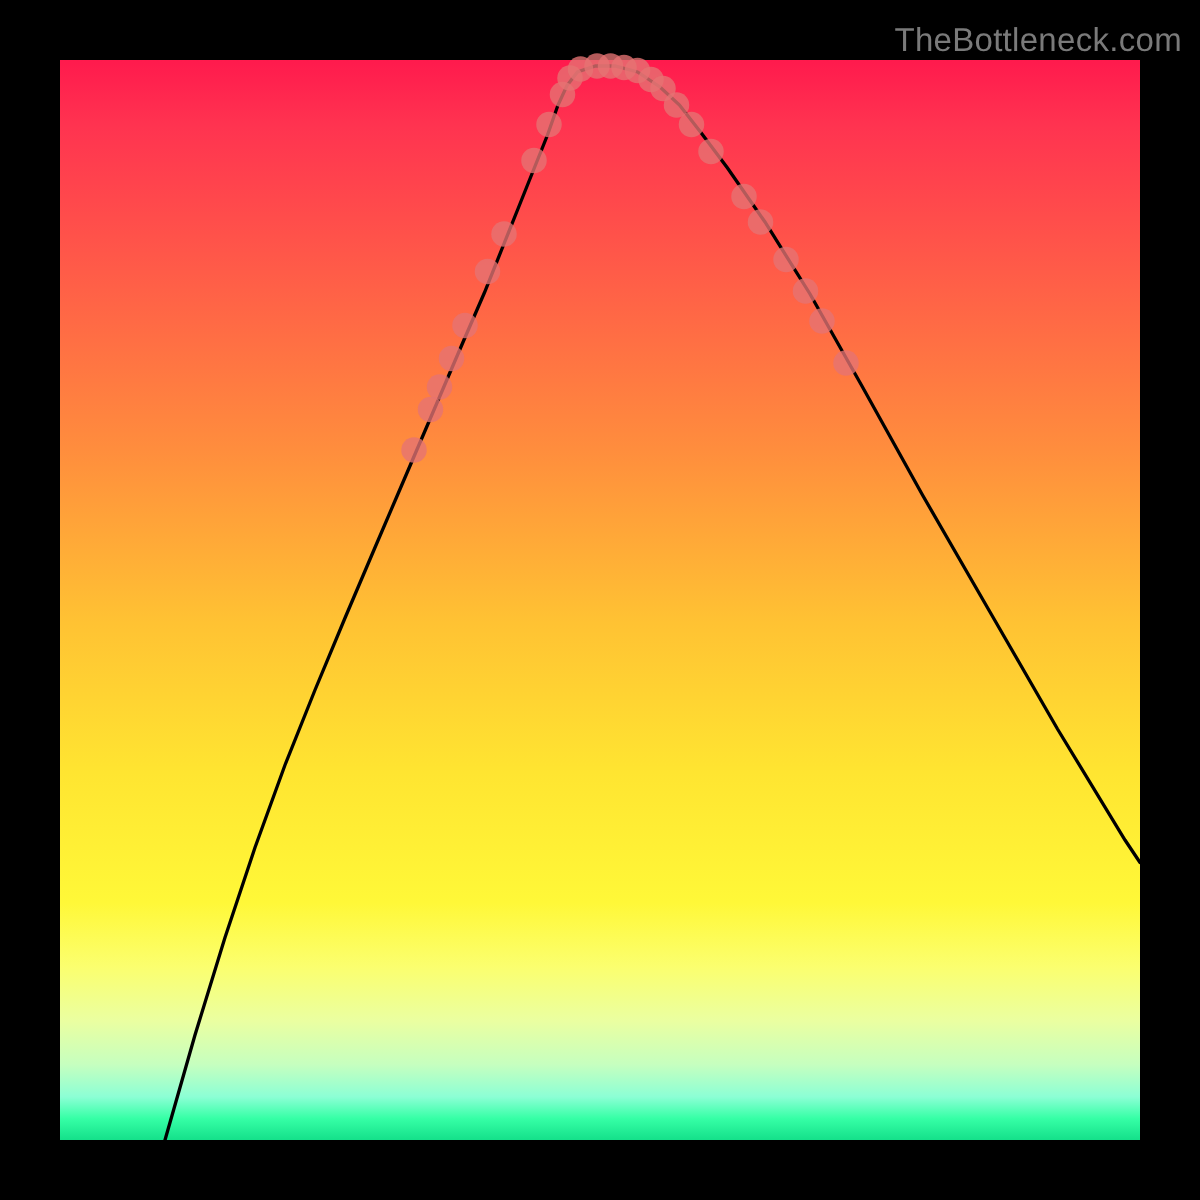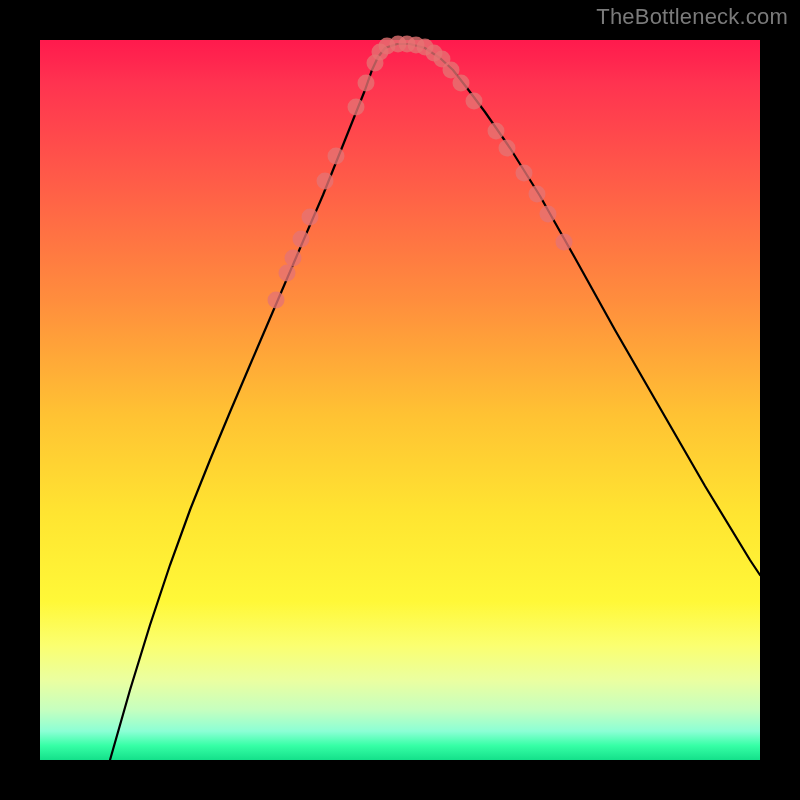--- a/index.html
+++ b/index.html
@@ -44,21 +44,21 @@
       #fbff6f 84%,
       #eaffa1 89%,
       #c6ffbf 93%,
       #8cffd5 96%,
       #36ffa6 98%,
       #14e08a 100%
     );
   }
   .watermark {
     position: absolute;
-    top: 4px;
+    top: 14px;
     right: 12px;
     color: #7a7a7a;
     font-size: 22px;
     font-weight: 500;
     letter-spacing: 0.2px;
     user-select: none;
   }
   svg.curve {
     position: absolute;
     left: 0;

